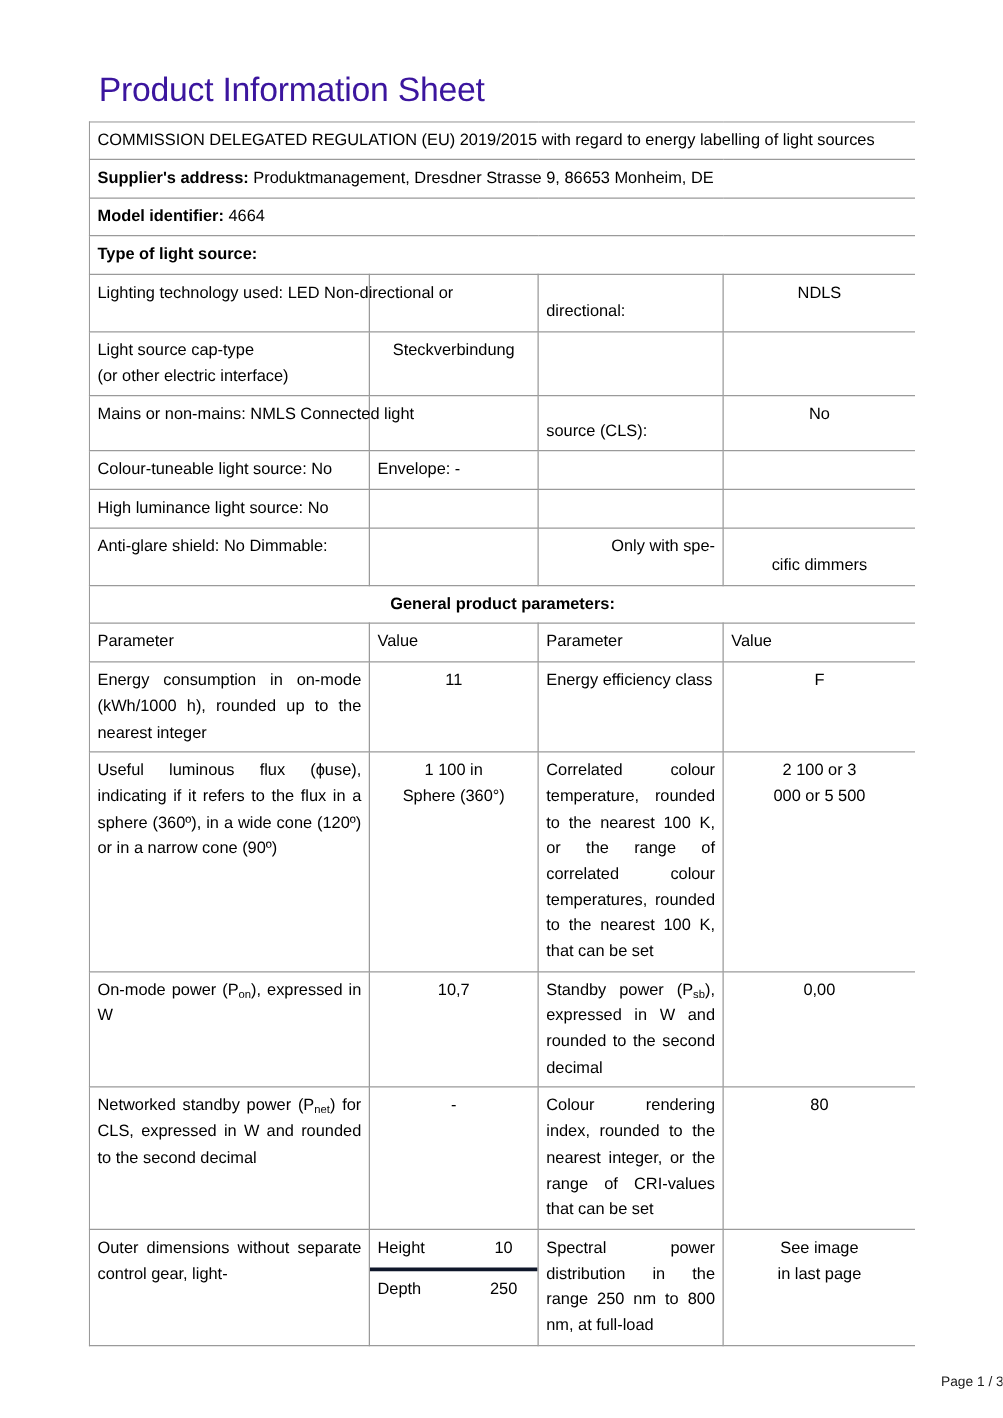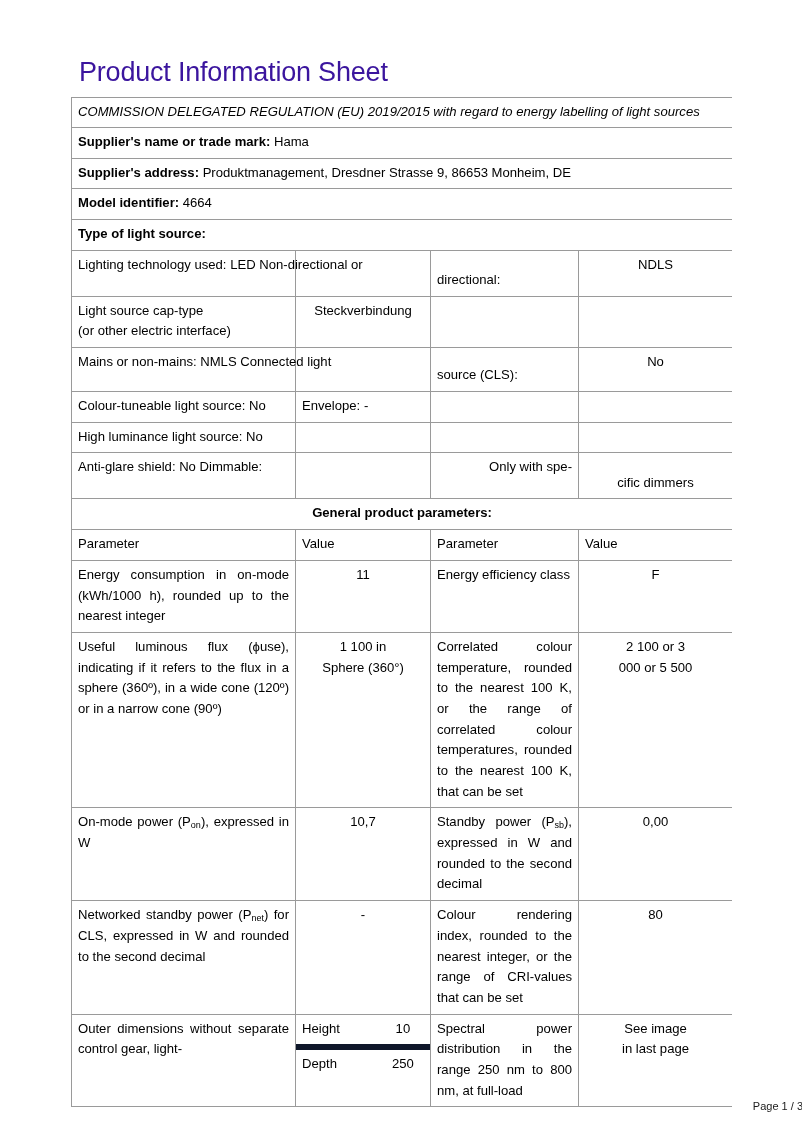--- a/index.html
+++ b/index.html
@@ -44,21 +44,21 @@
   table.sheet td {
     border: 1px solid #9a9a9a;
     vertical-align: top;
     padding: 4px 6px 5px 6px;
     overflow: visible;
     white-space: normal;
   }
   td.nb-top { border-top: 1px solid #b9b9b9; }
   td.nob-l { border-left: none; }
   td.nob-r { border-right: none; }
-  td.nob-t { border-top: none; font-style: italic; }
+  td.nob-t { border-top: none; }
 
   .b { font-weight: bold; }
   .ctr { text-align: center; margin-top: 42px; }
   .just { text-align: justify; text-align-last: left; }
   .nowrap-ov { white-space: nowrap; overflow: visible; margin-top: 18px; }
 
   sub { font-size: 9px; vertical-align: baseline; position: relative; top: 2px; }
 
   
   .band { padding: 5px 8px 6px 8px; }
@@ -87,21 +87,21 @@
   }
   .subcell { padding: 0; }
   table.inner {
     width: 100%;
     border-collapse: collapse;
     font-size: 13.1px;
     line-height: 1.58;
   }
   table.inner td {
     border: none;
-    border-bottom: 6px solid #0f172a;
+    border-bottom: 3px solid #0f172a;
     padding: 4px 6px 5px 6px;
   }
   table.inner tr:last-child td { border-bottom: none; }
   table.inner td.v { text-align: center; }
 </style>
 </head>
 <body>
 
 <div class="page">
   <div class="doc">
@@ -115,26 +115,20 @@
         <col style="width:135px">
         <col style="width:148px">
         <col style="width:154px">
       </colgroup>
       <tbody>
 
         <tr>
           <td colspan="4" class="hdr-intro nob-t nob-l nob-r">COMMISSION DELEGATED REGULATION (EU) 2019/2015 with regard to energy labelling of light sources</td>
         </tr>
 
-        <tr>
-          <td colspan="4" class="band nob-l nob-r">
-            <span class="b">Supplier's name or trade mark:</span>
-            <span>Hama</span>
-          </td>
-        </tr>
 
         <tr>
           <td colspan="4" class="band nob-l nob-r">
             <span class="b">Supplier's address:</span>
             <span>Produktmanagement, Dresdner Strasse 9, 86653 Monheim, DE</span>
           </td>
         </tr>
 
         <tr>
           <td colspan="4" class="band nob-l nob-r nb-top">

